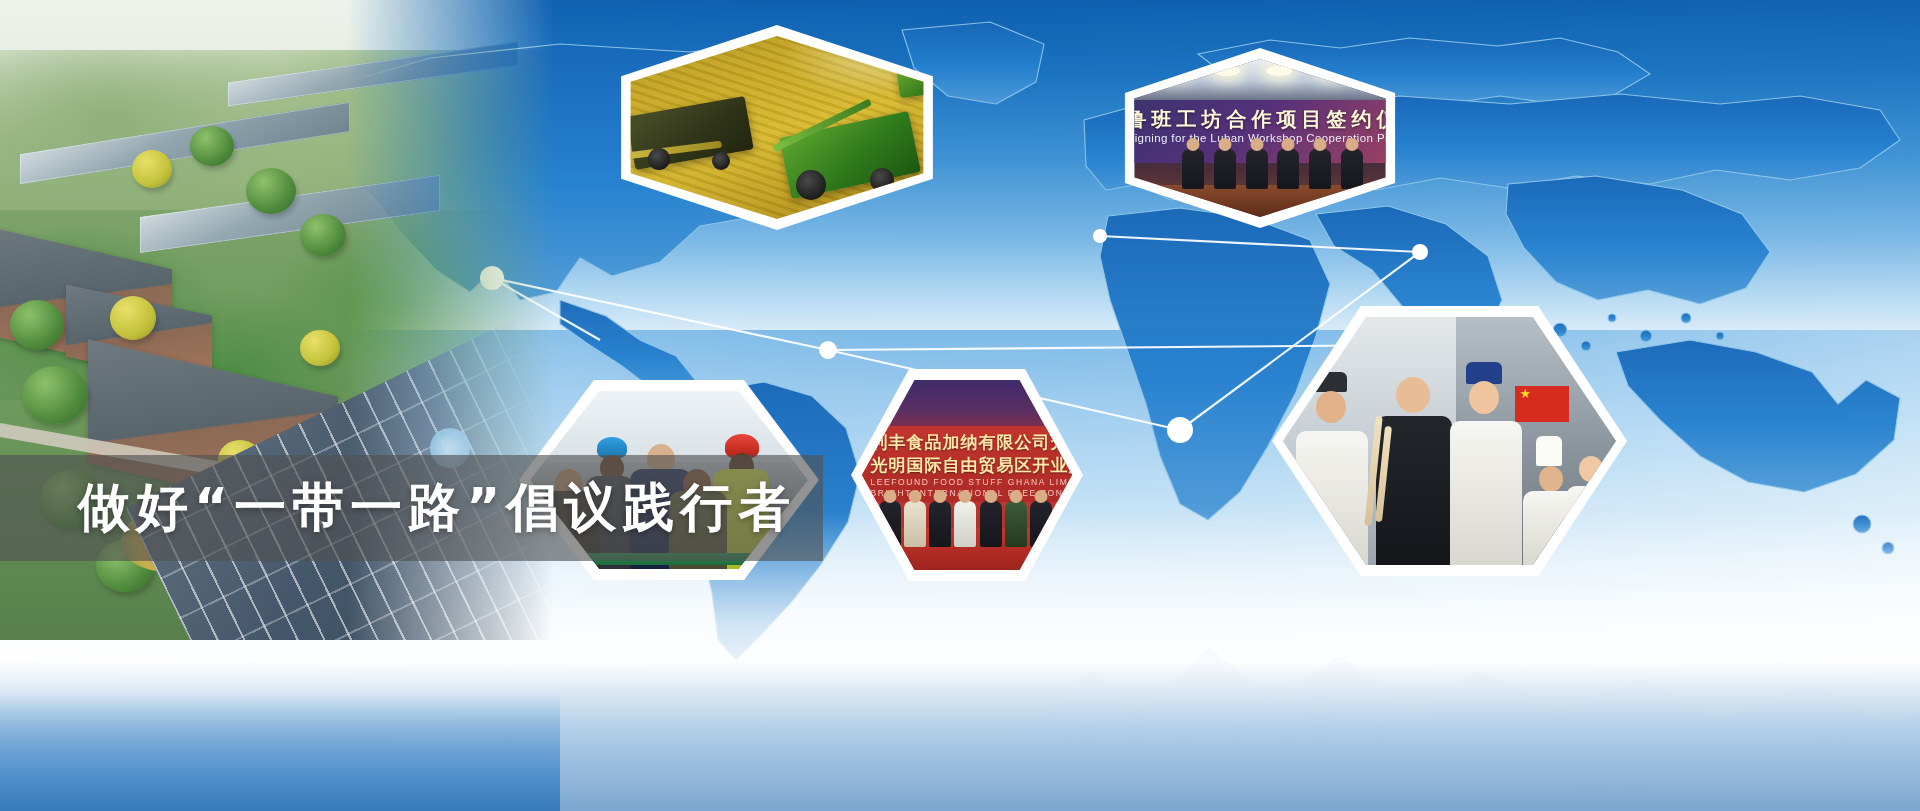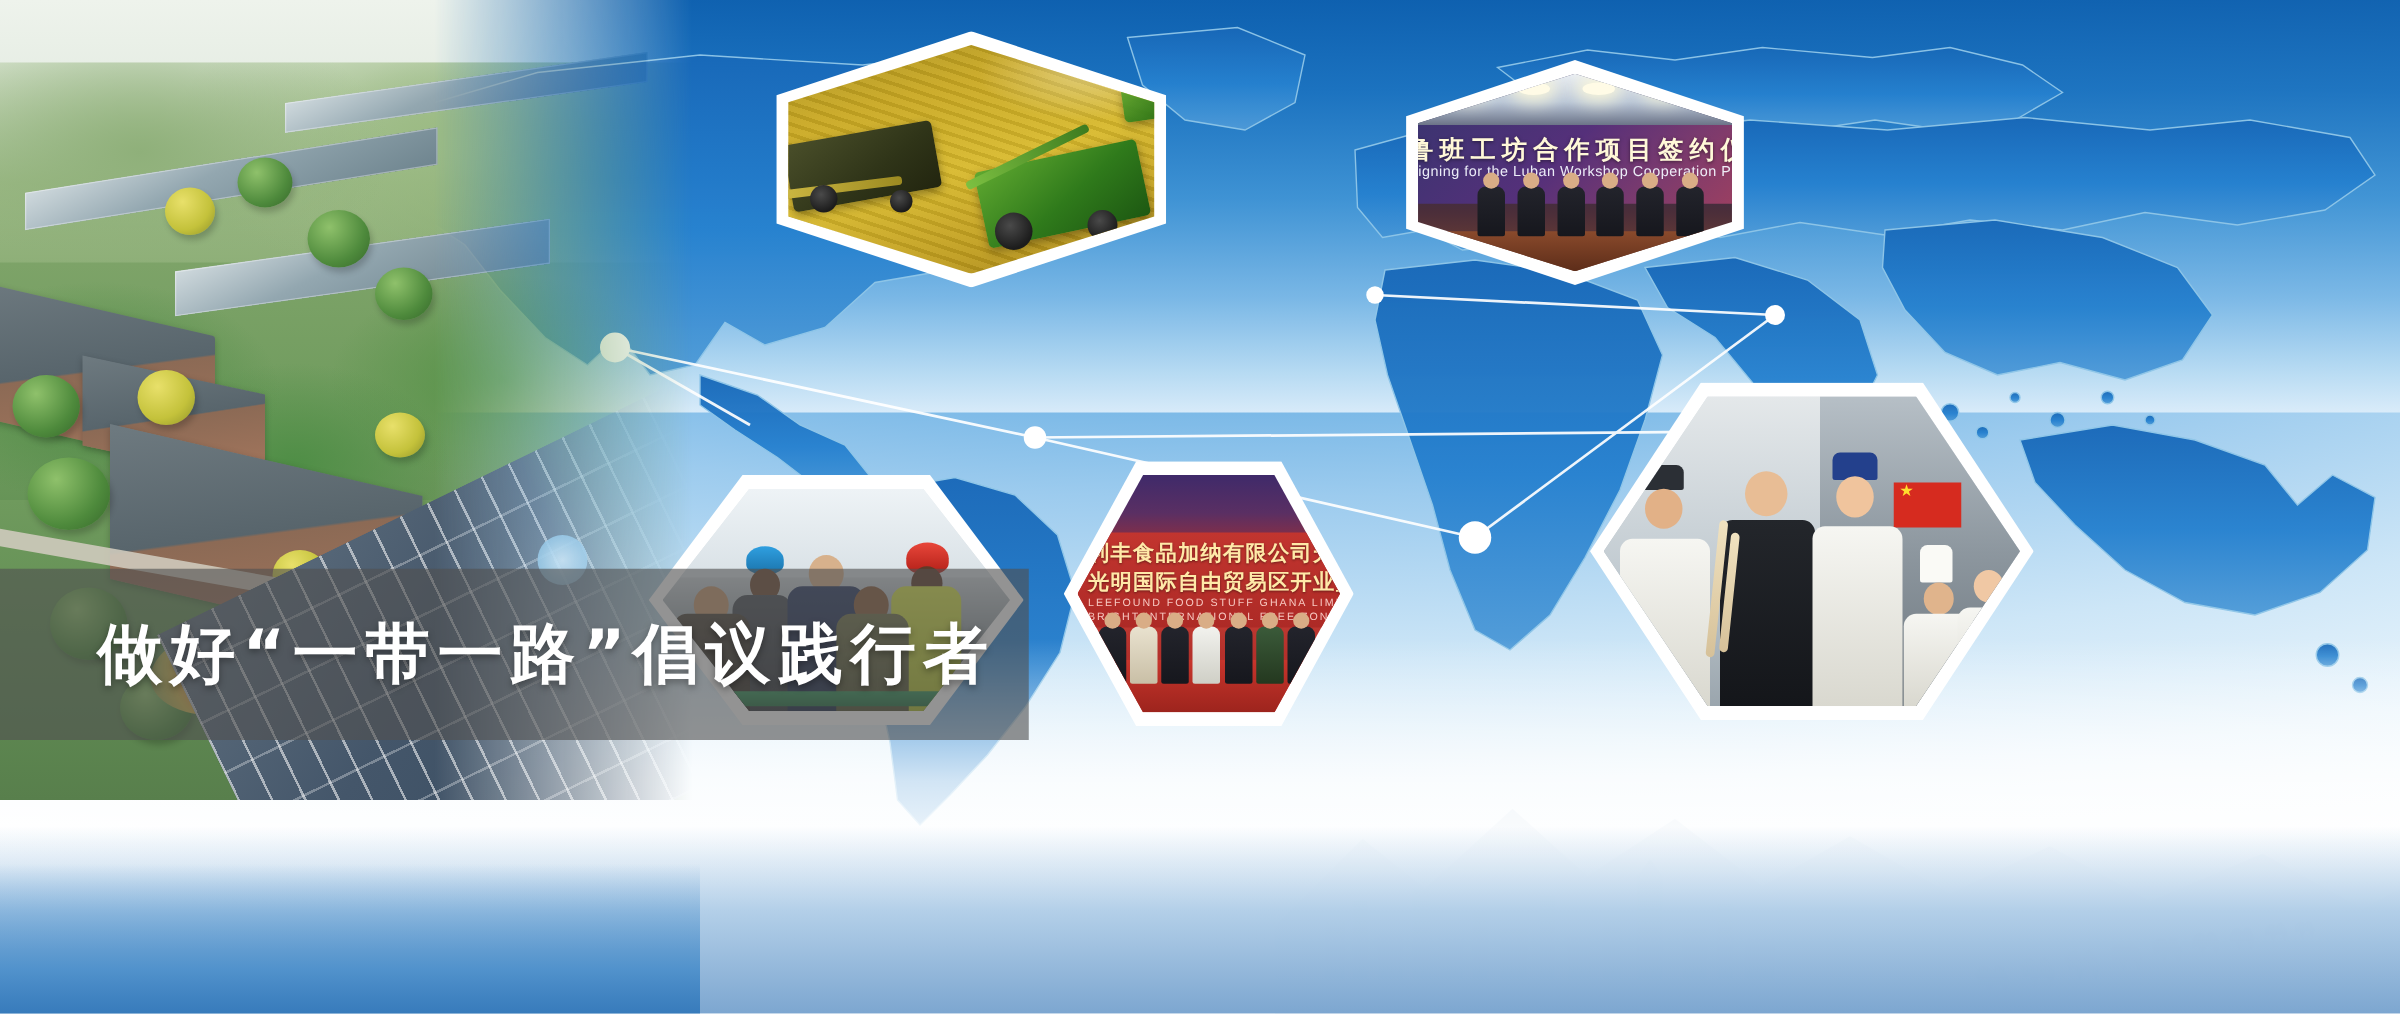--- a/index.html
+++ b/index.html
@@ -208,21 +208,21 @@
   .cook-right{position:absolute;right:0;top:0;width:48%;height:100%;background:linear-gradient(180deg,#b6bfc6 0%,#8d979f 50%,#6d767d 100%);}
   .cn-flag{position:absolute;right:14%;top:28%;width:54px;height:36px;background:#d62b1f;}
   .cn-flag::after{content:"★";position:absolute;left:4px;top:0px;color:#ffde2e;font-size:13px;}
   .chef{position:absolute;border-radius:10px 10px 0 0;background:linear-gradient(180deg,#f6f6f2,#d9d8cf);}
   .chef-hat{position:absolute;border-radius:6px 6px 2px 2px;background:#fafaf6;}
   .noodle{position:absolute;width:7px;border-radius:4px;background:linear-gradient(180deg,#f0e2c0,#d6c199);transform:rotate(6deg);}
 
   
   .caption-bar{
     position:absolute;
-    left:0;top:455px;width:823px;height:137px;
+    left:0;top:455px;width:823px;height:106px;
     background:rgba(80,80,80,.62);
     display:flex;align-items:center;
   }
   .caption-text{
     color:#ffffff;
     font-family:"DejaVu Sans","Liberation Sans",sans-serif;
     font-weight:700;
     font-size:52px;
     letter-spacing:6px;
     margin-left:78px;

